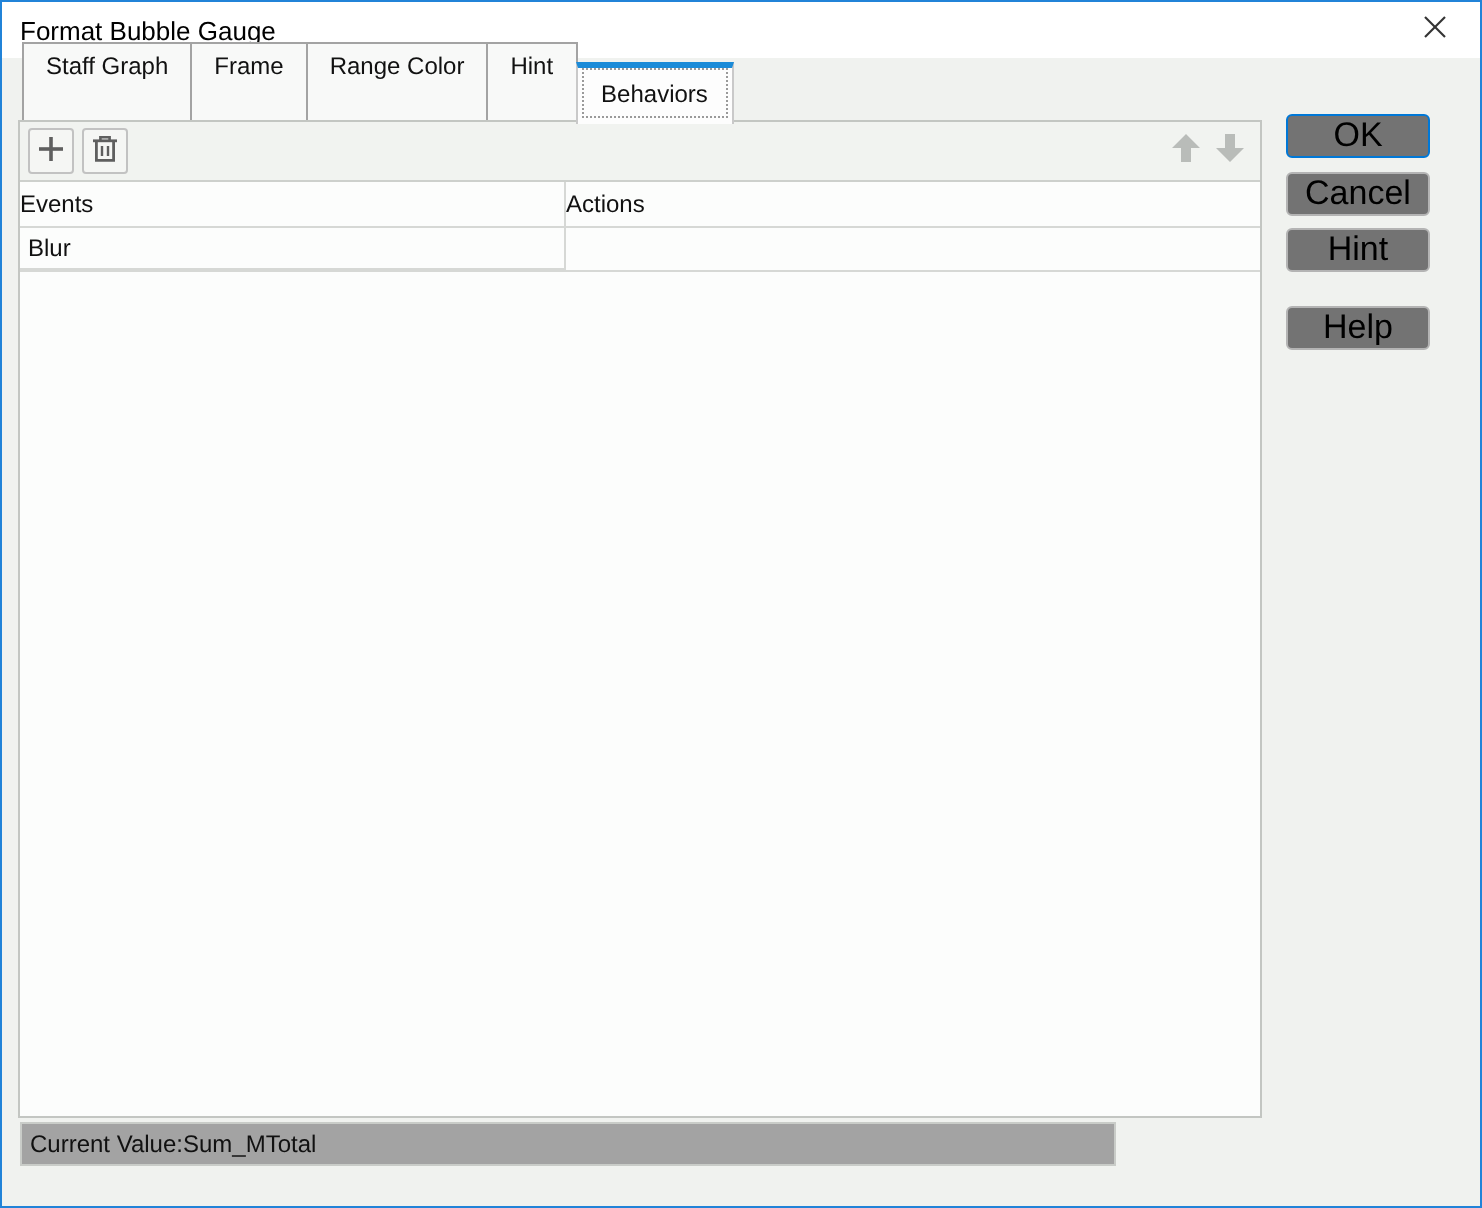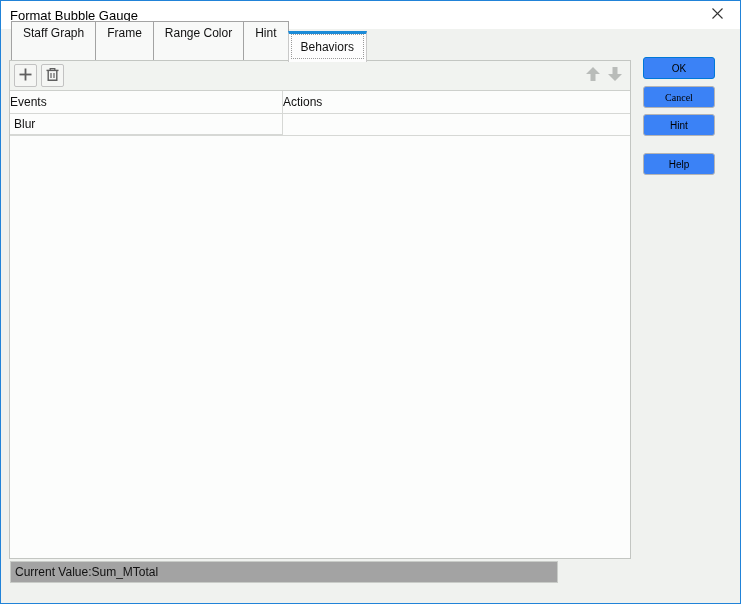--- a/index.html
+++ b/index.html
@@ -98,31 +98,31 @@
     overflow: hidden; white-space: nowrap;
   }
   .td.c1 { width: 273px; border-right: 1px solid #d6d8d5; }
   .td.c2 { flex: 1; }
   .header .td { text-align: left; line-height: 22px; }
   .row .td { line-height: 21px; }
   .row .td.c1 { text-align: left; padding-left: 4px; }
   
   .side-btn {
     position: absolute; left: 642px; width: 72px; height: 22px;
-    background: #3b82f6;
+    background: #737373;
     border: 1px solid #b4b4b4;
     border-radius: 3px;
-    font-size: 10px;
+    font-size: 17px;
     font-family: "Liberation Sans", "DejaVu Sans", sans-serif;
     color: #000;
     text-align: center;
     cursor: default;
   }
   .side-btn.ok { top: 56px; border-color: #0078d7; }
-  .side-btn.cancel { top: 85px; font-family: Liberation Serif, serif; }
+  .side-btn.cancel { top: 85px; }
   .side-btn.apply { top: 113px; }
   .side-btn.help { top: 152px; }
   
   .status-bar {
     position: absolute; left: 9px; top: 560px; width: 548px; height: 22px;
     background: #a3a3a3;
     border: 1px solid #c9ccc8;
     line-height: 20px;
     padding-left: 4px;
     white-space: nowrap;

